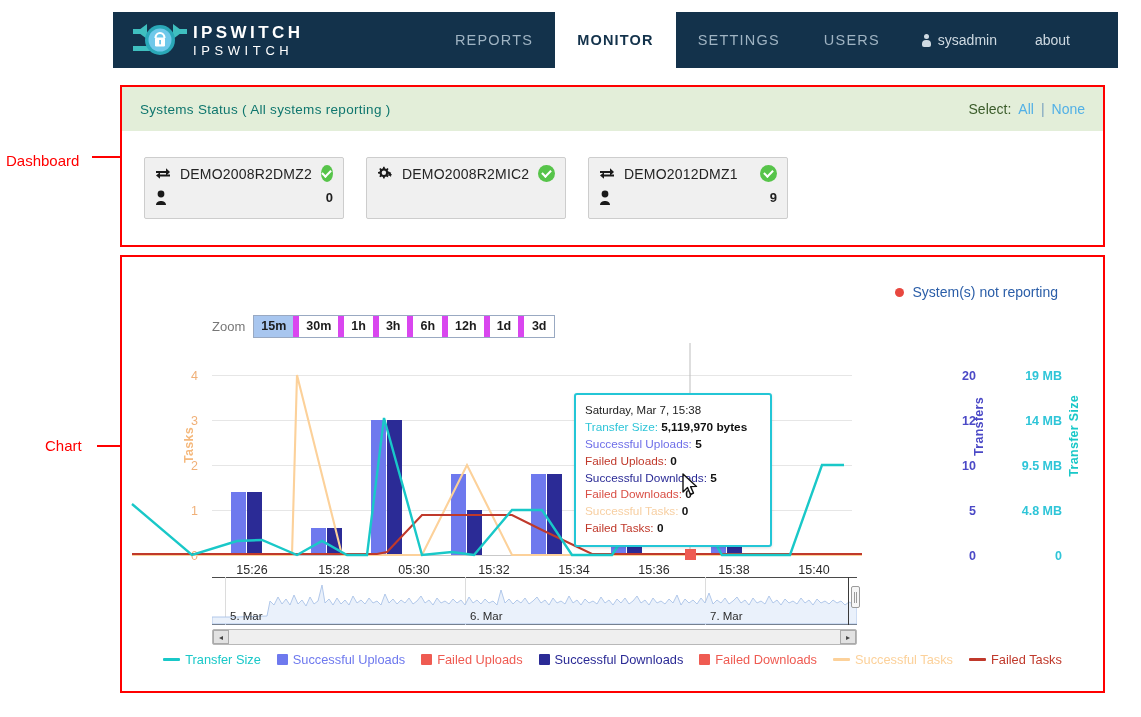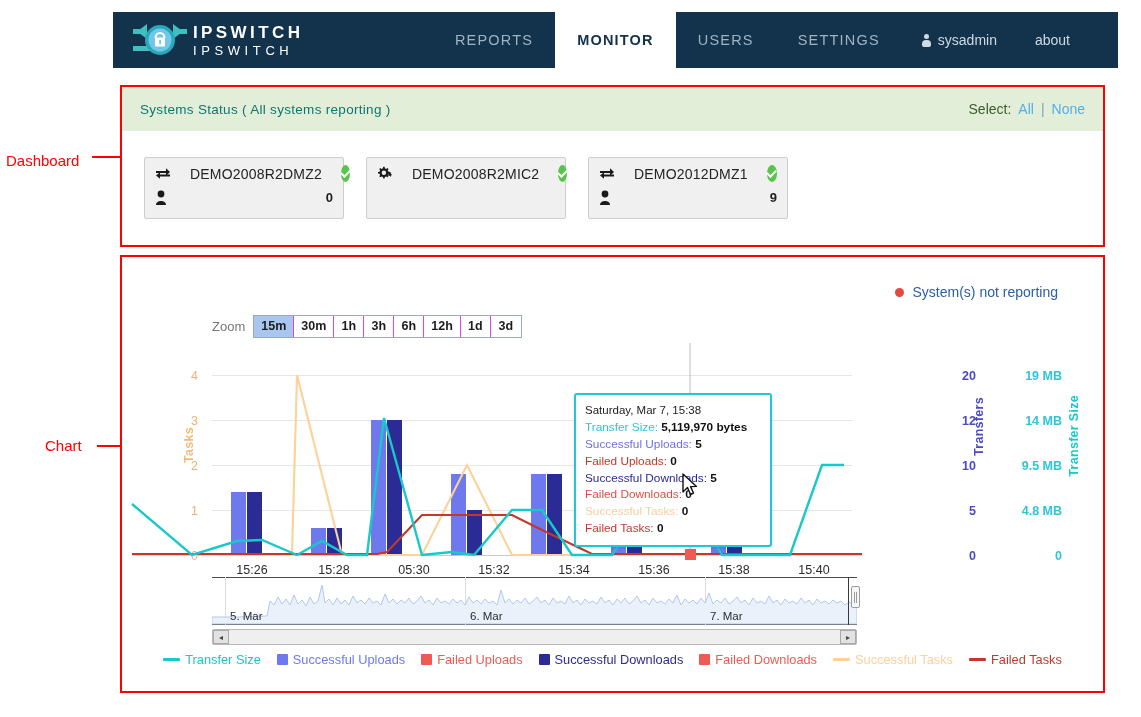--- a/index.html
+++ b/index.html
@@ -90,21 +90,21 @@
   .cards {
     position:absolute; left:122px; top:131px; width:981px; height:114px;
     background:#fff; display:flex; align-items:center; gap:22px;
     padding-left: 22px;
   }
   .card {
     width: 200px; height: 62px; border: 1px solid #cdcdcd; background:#f0f0f0;
     border-radius: 2px; padding: 7px 10px 6px 10px; position: relative;
     cursor: pointer;
   }
-  .card-top { display:flex; align-items:center; gap:19px; }
+  .card-top { display:flex; align-items:center; gap:9px; }
   .card-name { font-size:14px; color:#242424; letter-spacing:.2px; }
   .ok-badge {
     width:17px; height:17px; border-radius:50%; background:#57c44a;
     display:inline-flex; align-items:center; justify-content:center;
     margin-left:auto;
   }
   .ok-badge::after {
     content:""; width:7px; height:4px; border-left:2px solid #fff;
     border-bottom:2px solid #fff; transform: rotate(-45deg) translate(1px,-1px);
   }
@@ -125,21 +125,21 @@
   }
   .nr-dot { width:9px; height:9px; border-radius:50%; background:#e8473f; }
 
   .zoom-row {
     position:absolute; left:90px; top:58px; display:flex; align-items:center; gap:8px;
   }
   .zoom-lab { font-size:13px; color:#777; }
   .zoom-btns { display:flex; border:1px solid #99a9c2; }
   .zbtn {
     font-size:12.5px; color:#1c1c1c; padding: 3px 7px 4px 7px;
-    border-right:1px solid #d946ef; background:#fff; cursor:pointer;
+    border-right:6px solid #d946ef; background:#fff; cursor:pointer;
     min-width: 30px; text-align:center; font-weight:bold;
   }
   .zbtn:last-child { border-right:none; }
   .zbtn.sel { background:#a8c6ef; }
 
   .plot-wrap { position:absolute; left:0; top:98px; width:981px; height:230px; }
   .axis-title {
     position:absolute; writing-mode: vertical-rl; transform: rotate(180deg);
     font-size:12.5px; font-weight:bold; letter-spacing:.3px;
   }
@@ -238,22 +238,22 @@
       </svg>
       <div class="logo-text">
         <div class="logo-line1">IPSWITCH</div>
         <div class="logo-line2">IPSWITCH</div>
       </div>
     </div>
 
     <div class="nav">
       <div class="nav-item">REPORTS</div>
       <div class="nav-item active">MONITOR</div>
+      <div class="nav-item">SETTINGS</div>
       <div class="nav-item">USERS</div>
-      <div class="nav-item">SETTINGS</div>
     </div>
 
     <div class="nav-right">
       <div class="nav-user">
         <span class="person-glyph"></span>
         <span>sysadmin</span>
       </div>
       <div class="nav-about">about</div>
     </div>
   </div>

